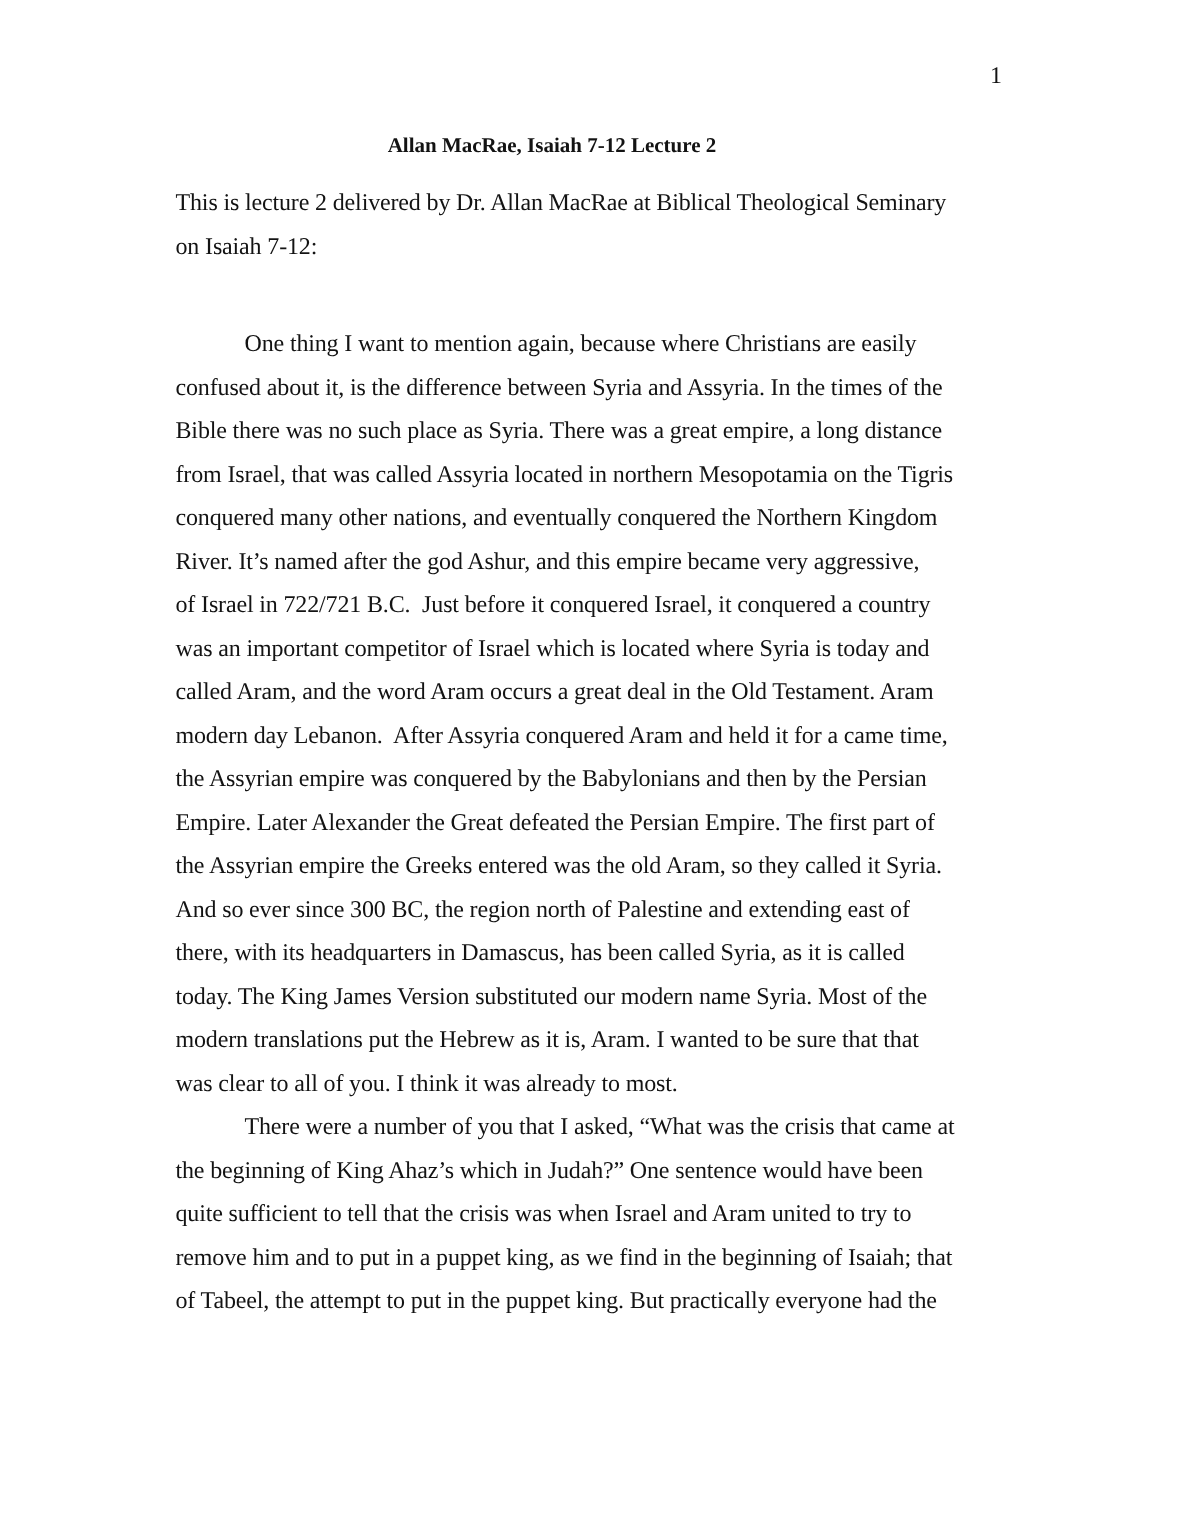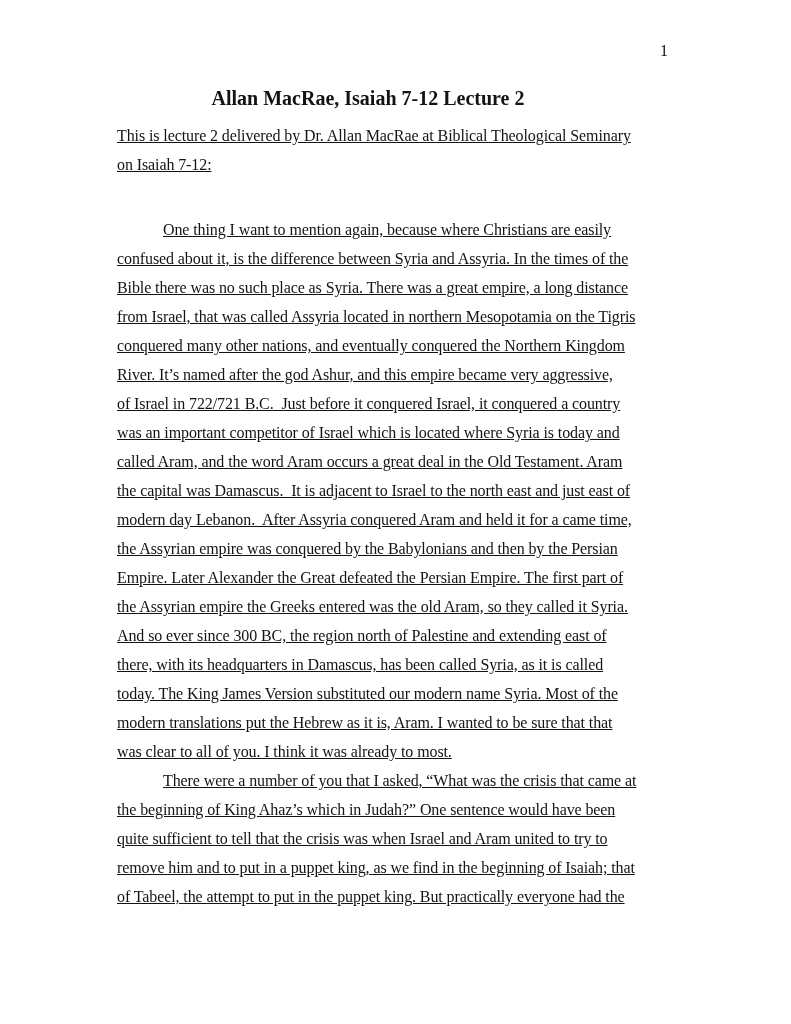--- a/index.html
+++ b/index.html
@@ -23,21 +23,21 @@
     font-size: 16px;
     line-height: 18px;
   }
   .doc-title {
     position: absolute;
     top: 88px;
     left: 98px;
     width: 540px;
     margin: 0;
     text-align: center;
-    font-size: 20px;
+    font-size: 14px;
     font-weight: bold;
     line-height: 20px;
   }
   .body-text {
     position: absolute;
     top: 121px;
     left: 117px;
     width: 580px;
     font-size: 16px;
   }
@@ -46,21 +46,20 @@
     padding: 0;
   }
   .para.intro {
     margin-bottom: 36px;
   }
   .line {
     line-height: 29px;
     height: 29px;
     white-space: pre;
     letter-spacing: -0.1px;
-    text-decoration: underline;
   }
   .indent-first .line:first-child {
     padding-left: 46px;
   }
 </style>
 </head>
 <body>
 
 <div class="page">
   <div class="page-number">1</div>
@@ -75,21 +74,20 @@
     <div class="para indent-first">
         <div class="line">One thing I want to mention again, because where Christians are easily</div>
         <div class="line">confused about it, is the difference between Syria and Assyria. In the times of the</div>
         <div class="line">Bible there was no such place as Syria. There was a great empire, a long distance</div>
         <div class="line">from Israel, that was called Assyria located in northern Mesopotamia on the Tigris</div>
         <div class="line">conquered many other nations, and eventually conquered the Northern Kingdom</div>
         <div class="line">River. It’s named after the god Ashur, and this empire became very aggressive,</div>
         <div class="line">of Israel in 722/721 B.C.  Just before it conquered Israel, it conquered a country</div>
         <div class="line">was an important competitor of Israel which is located where Syria is today and</div>
         <div class="line">called Aram, and the word Aram occurs a great deal in the Old Testament. Aram</div>
-        <div class="line">the capital was Damascus.  It is adjacent to Israel to the north east and just east of</div>
         <div class="line">modern day Lebanon.  After Assyria conquered Aram and held it for a came time,</div>
         <div class="line">the Assyrian empire was conquered by the Babylonians and then by the Persian</div>
         <div class="line">Empire. Later Alexander the Great defeated the Persian Empire. The first part of</div>
         <div class="line">the Assyrian empire the Greeks entered was the old Aram, so they called it Syria.</div>
         <div class="line">And so ever since 300 BC, the region north of Palestine and extending east of</div>
         <div class="line">there, with its headquarters in Damascus, has been called Syria, as it is called</div>
         <div class="line">today. The King James Version substituted our modern name Syria. Most of the</div>
         <div class="line">modern translations put the Hebrew as it is, Aram. I wanted to be sure that that</div>
         <div class="line">was clear to all of you. I think it was already to most.</div>
       </div>

